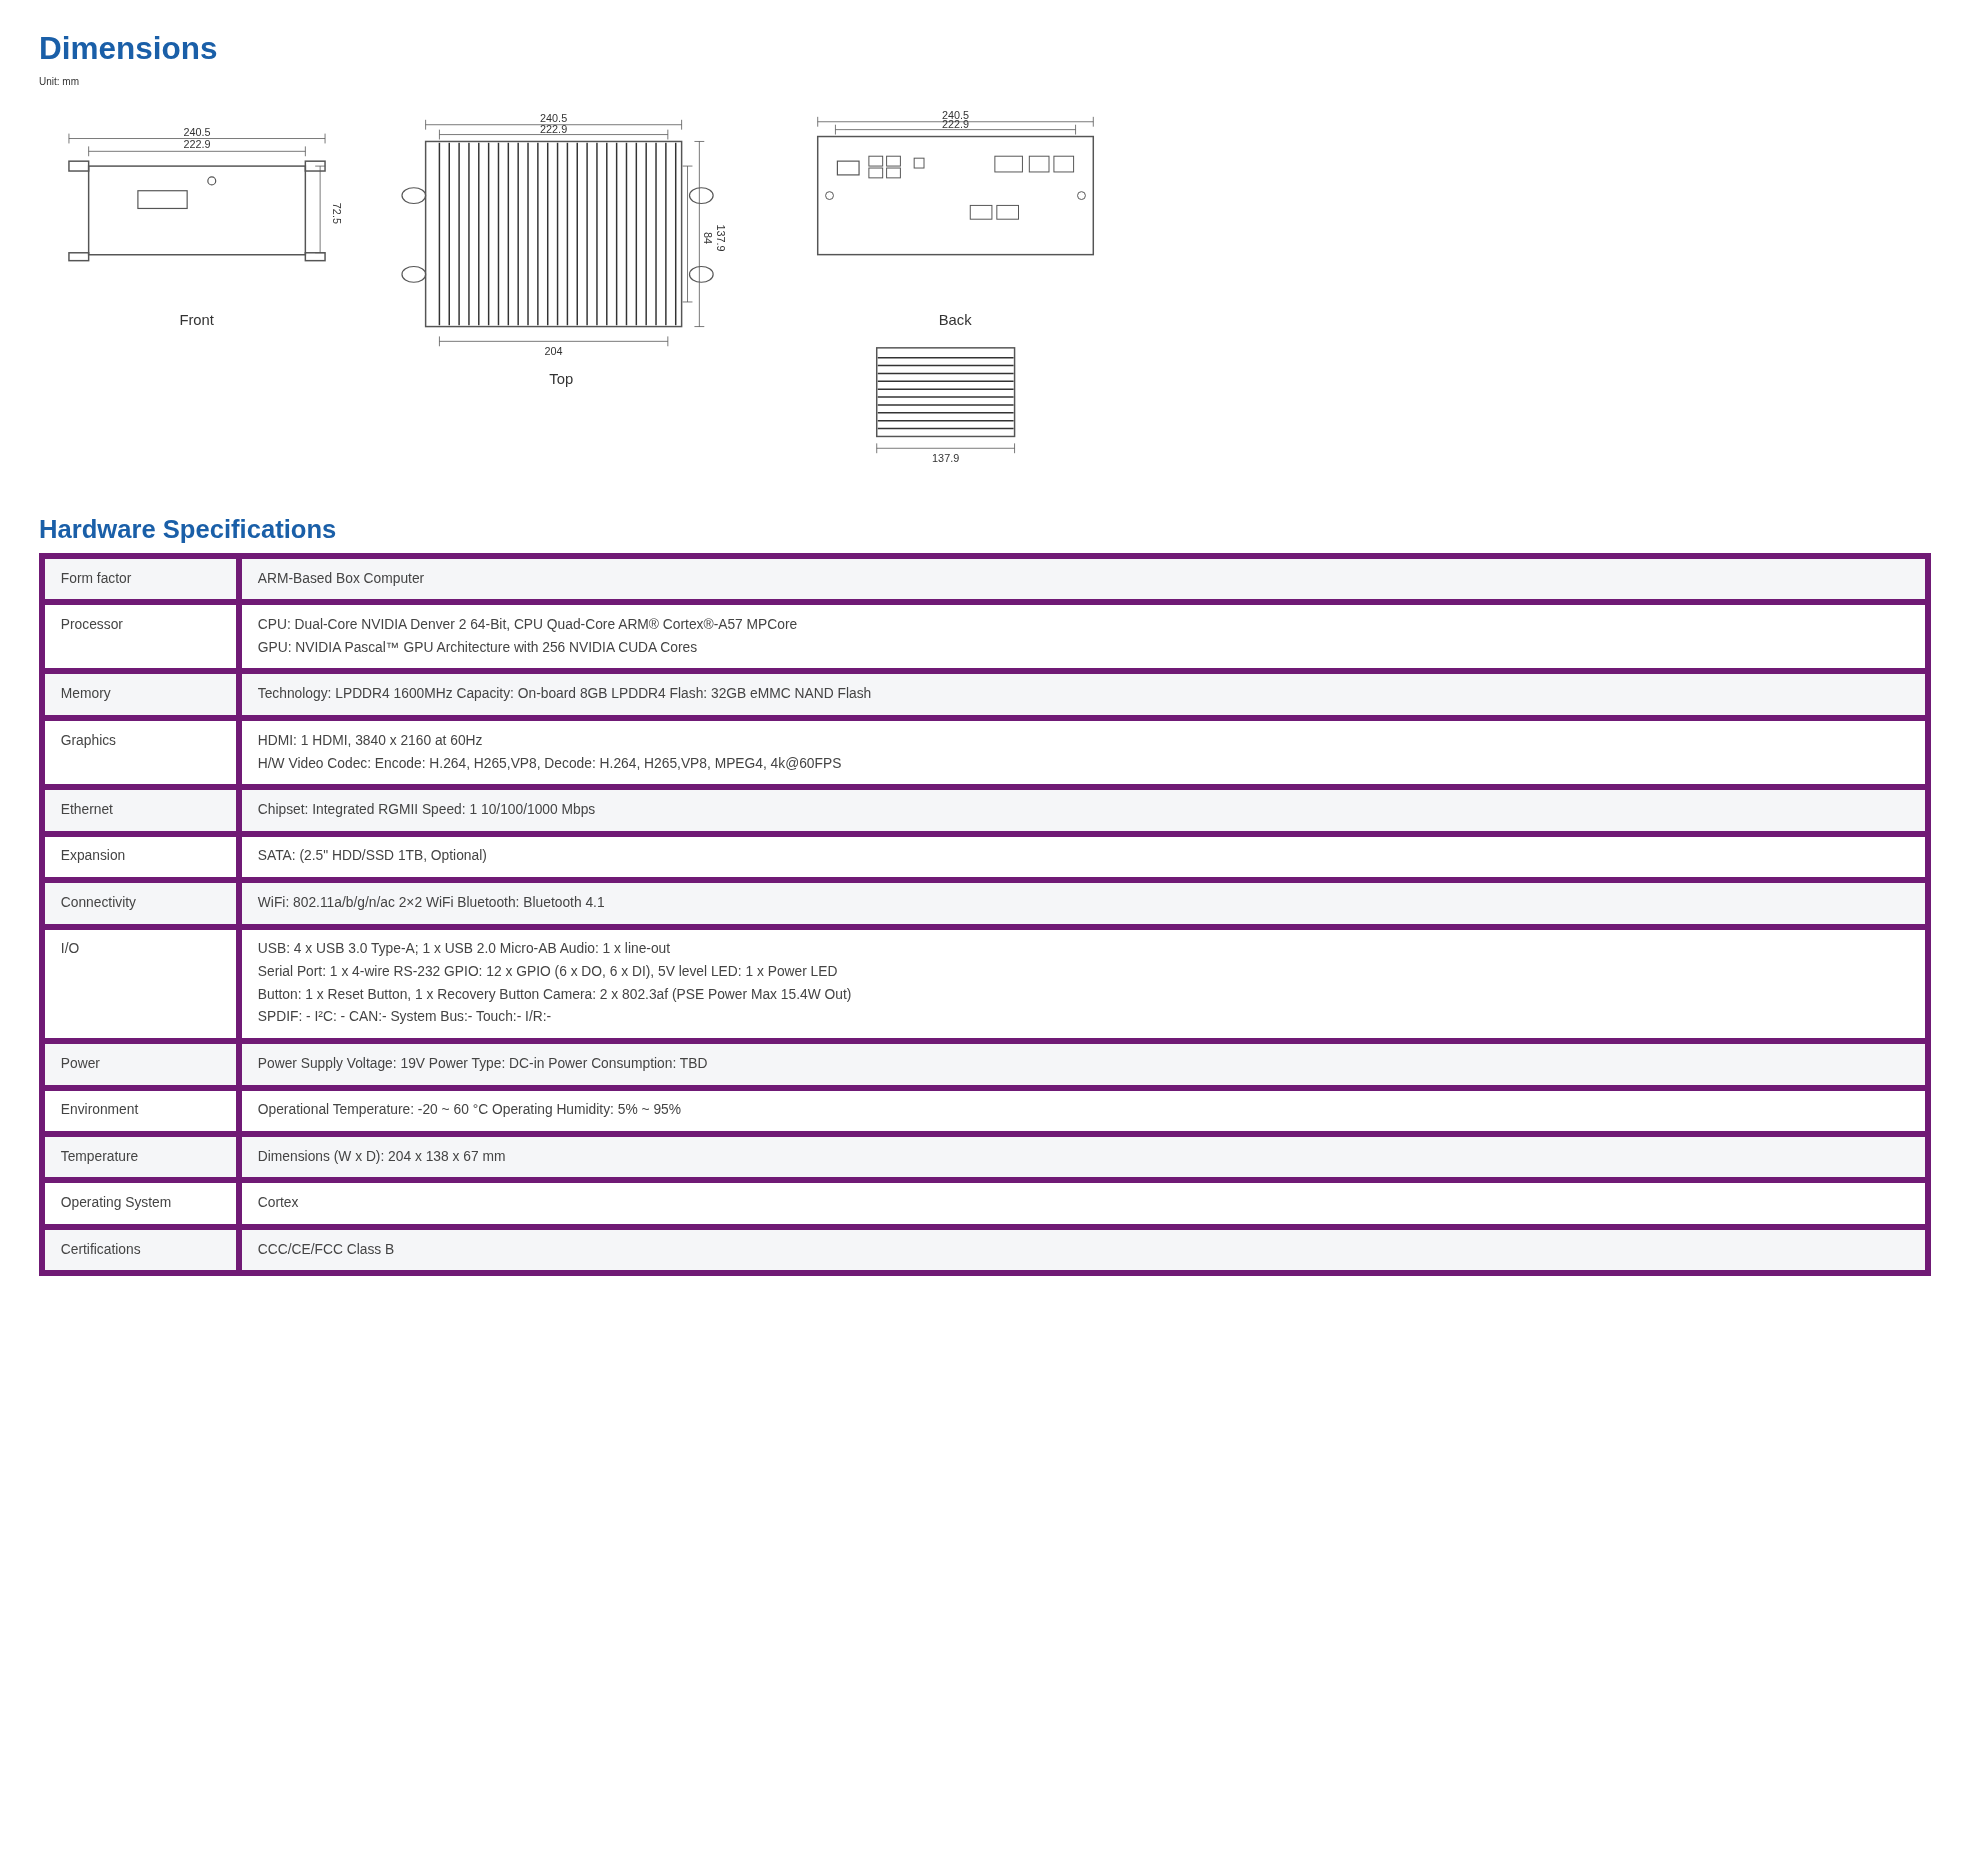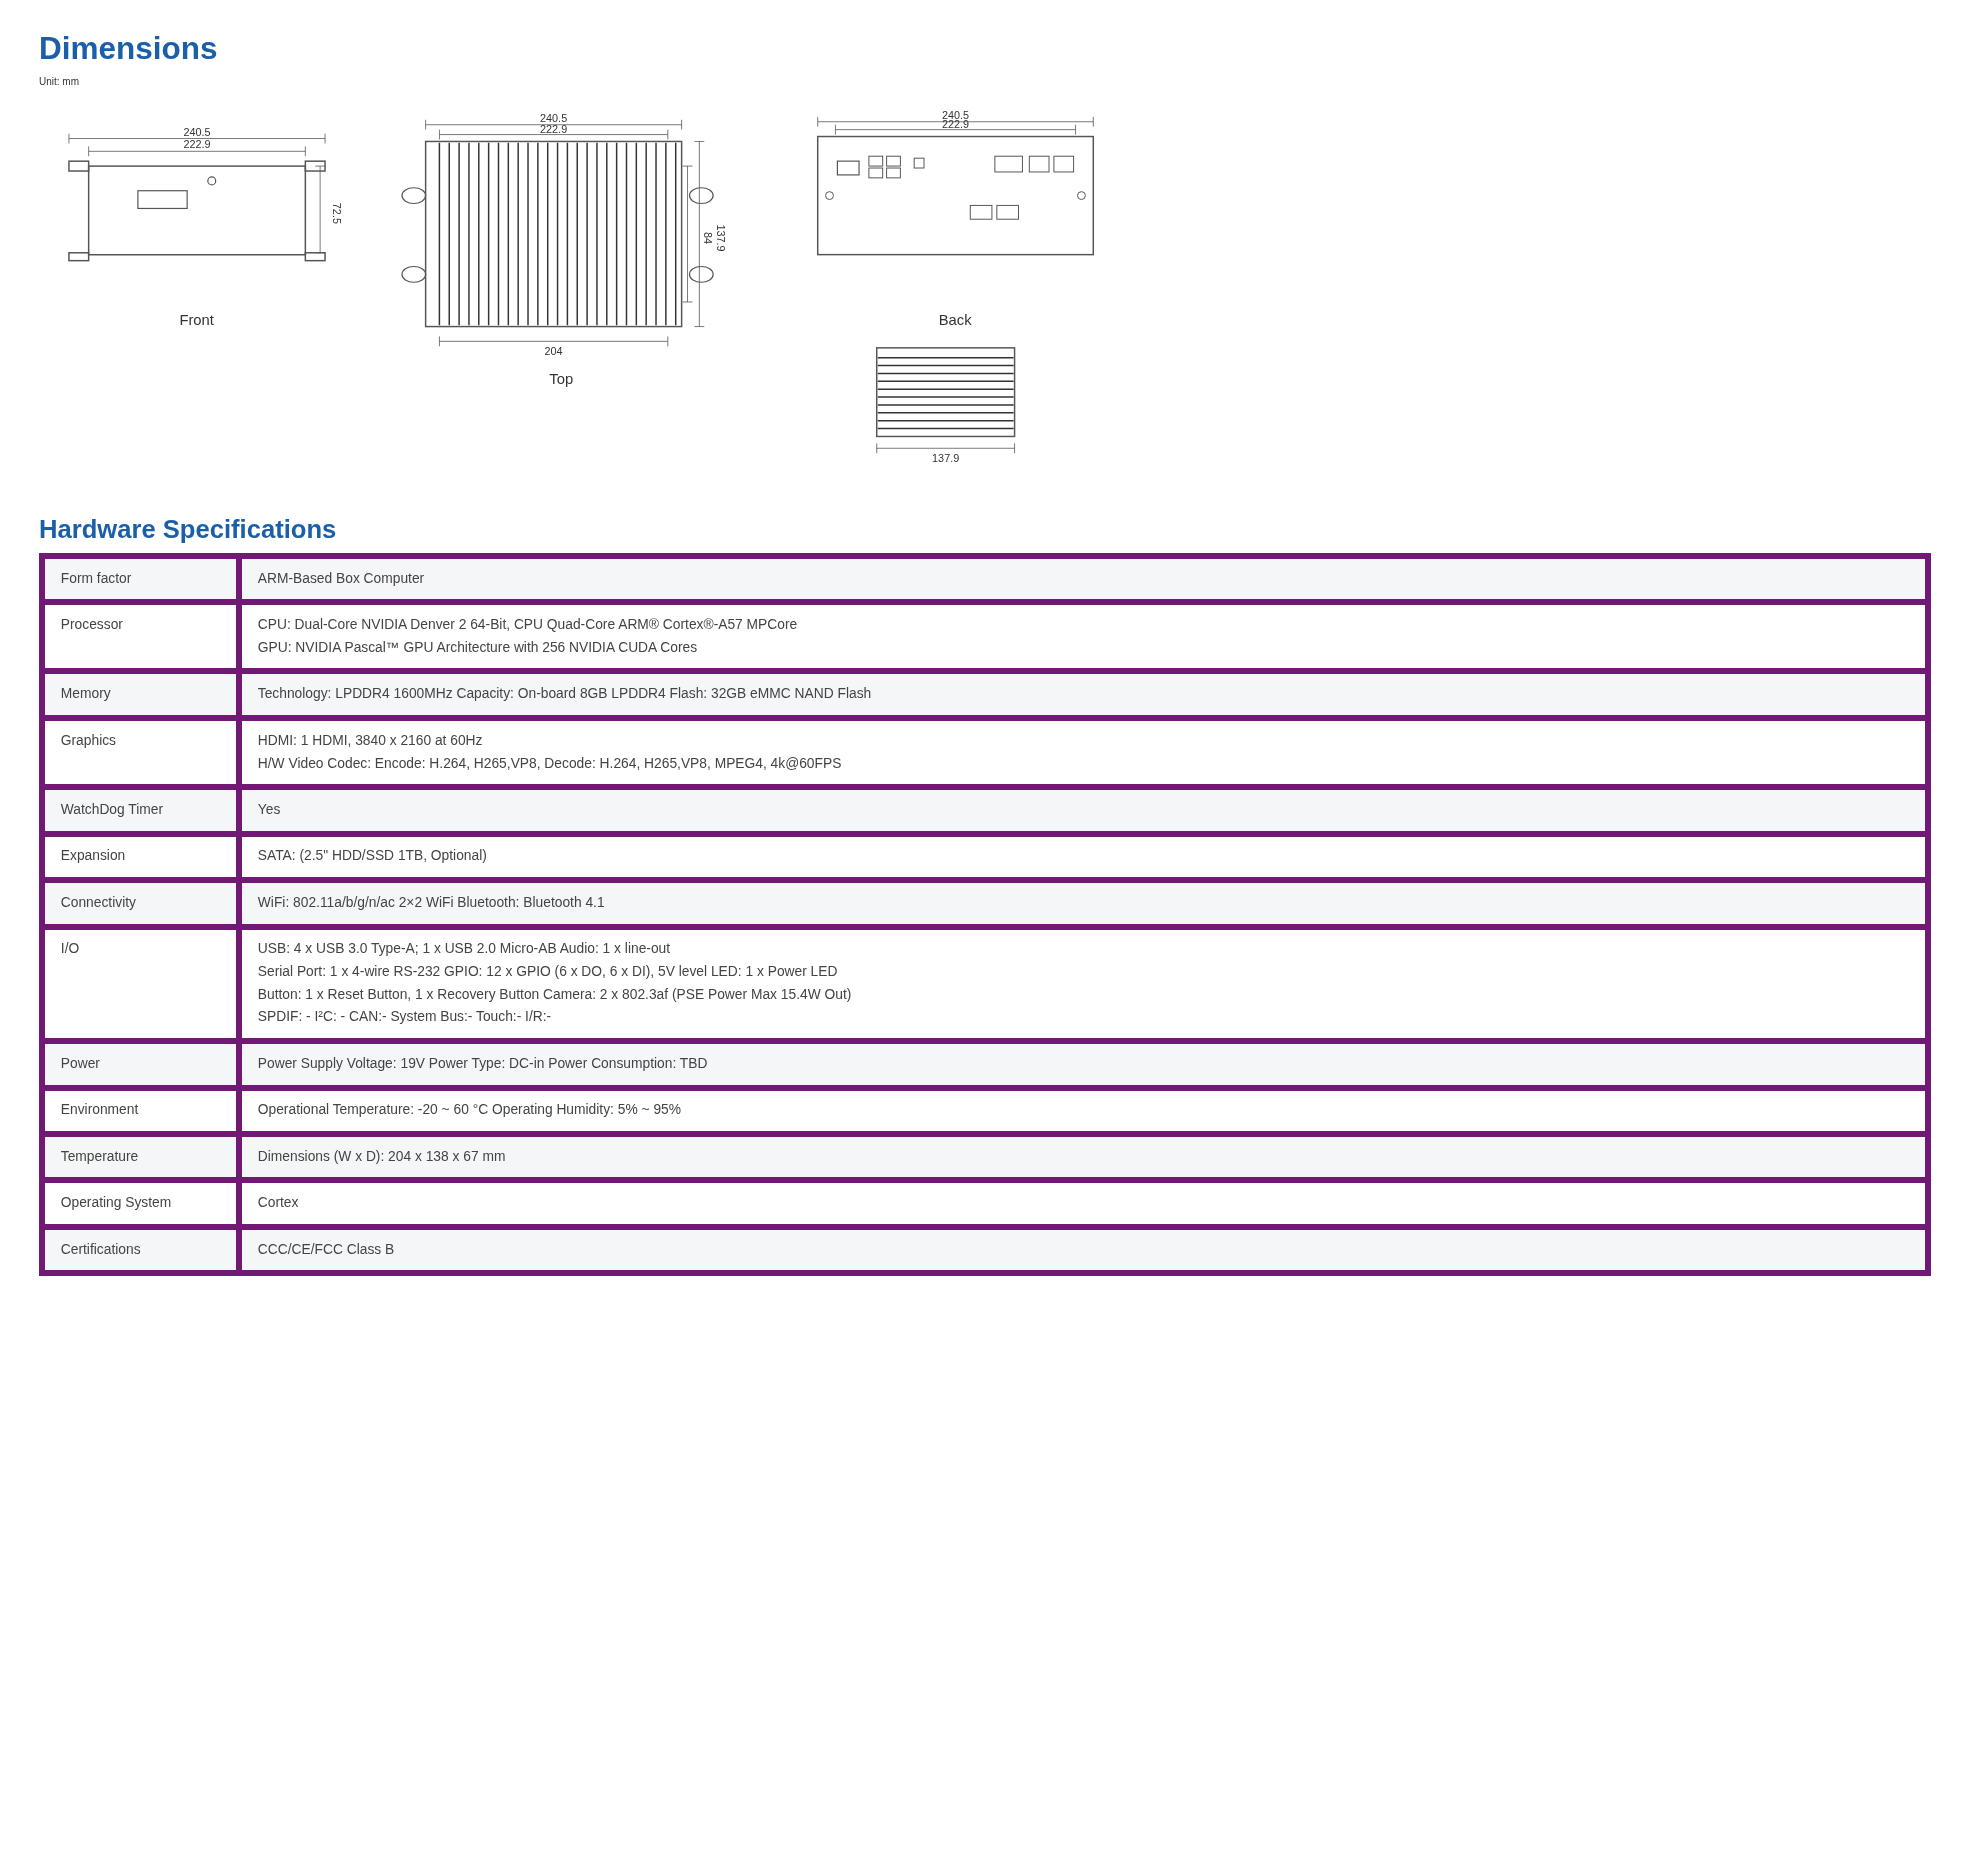--- a/index.html
+++ b/index.html
@@ -315,23 +315,23 @@
           </td>
         </tr>
         <tr>
           <td class="label-col">Graphics</td>
           <td class="value-col">
             <span class="value-line">HDMI: 1 HDMI, 3840 x 2160 at 60Hz</span>
             <span class="value-line">H/W Video Codec: Encode: H.264, H265,VP8,  Decode: H.264, H265,VP8, MPEG4, 4k@60FPS</span>
           </td>
         </tr>
         <tr>
-          <td class="label-col">WatchDog Timer</td>
-          <td class="value-col">
-            <span class="value-line">Yes</span>
+          <td class="label-col">Ethernet</td>
+          <td class="value-col">
+            <span class="value-line">Chipset: Integrated RGMII      Speed: 1 10/100/1000 Mbps</span>
           </td>
         </tr>
         <tr>
           <td class="label-col">Expansion</td>
           <td class="value-col">
             <span class="value-line">SATA: (2.5" HDD/SSD 1TB, Optional)</span>
           </td>
         </tr>
         <tr>
           <td class="label-col">Connectivity</td>

